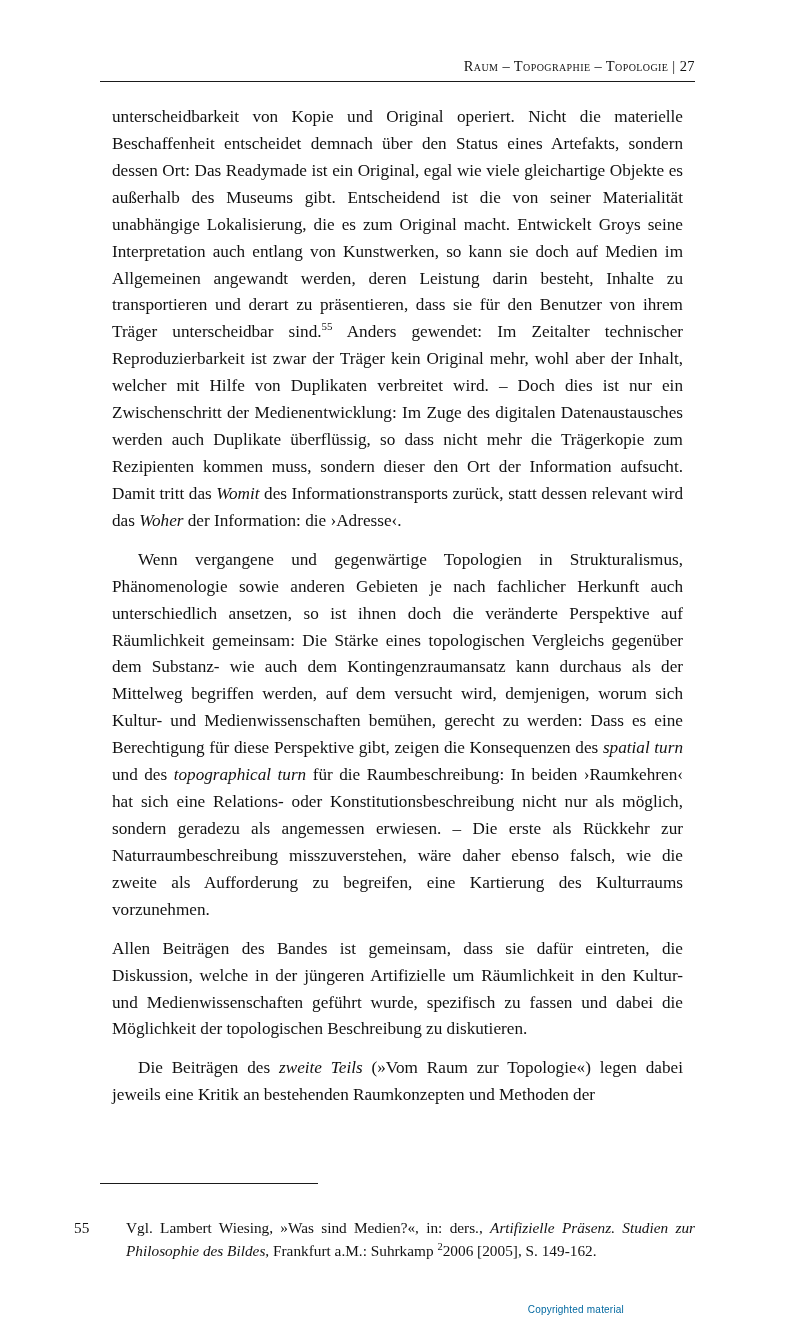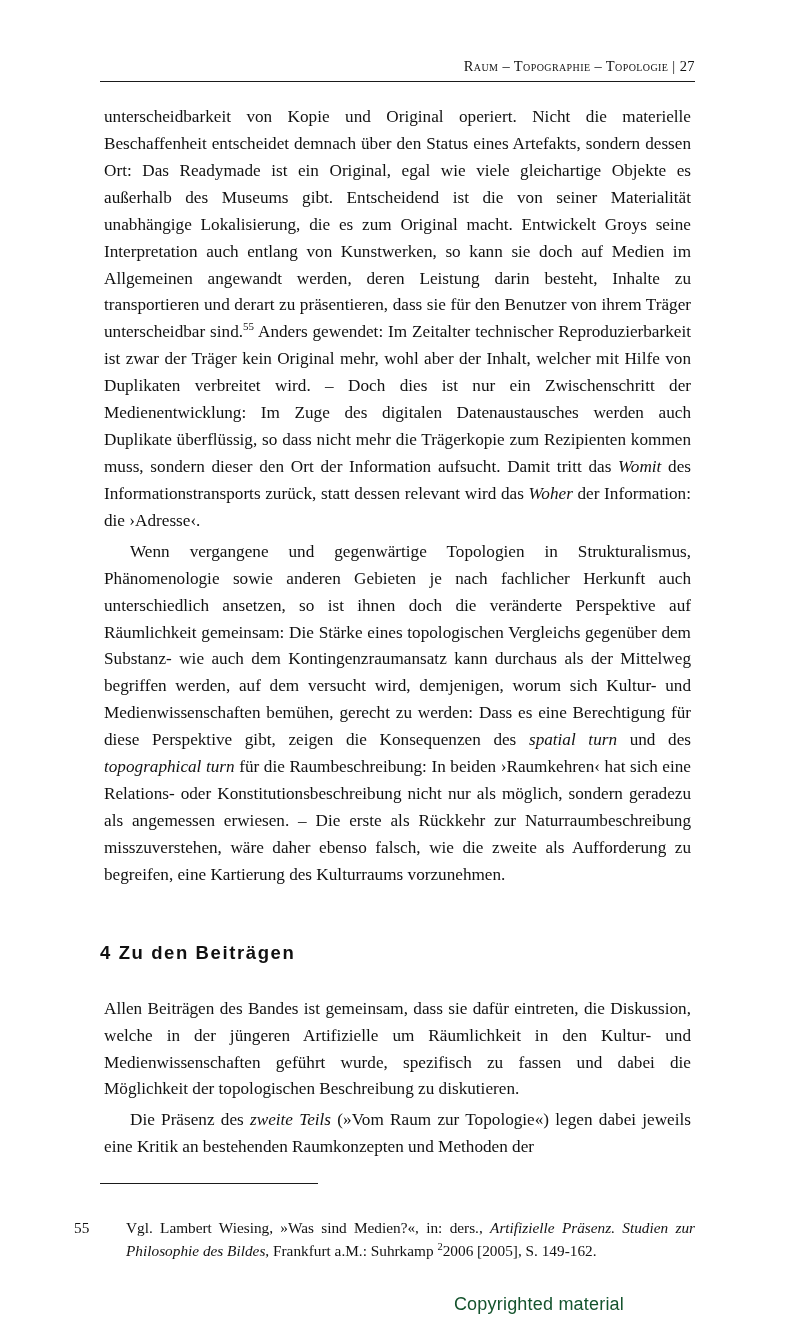--- a/index.html
+++ b/index.html
@@ -47,21 +47,21 @@
   
   .bodytext {
     margin-top: 22px;
     font-size: 17.2px;
     line-height: 1.565;
     text-align: justify;
     text-justify: inter-word;
     hyphens: manual;
   }
   .bodytext p {
-    margin: 4px;
+    margin: 12px;
   }
   .bodytext p.indent {
     text-indent: 26px;
   }
   i, .it { font-style: italic; }
 
   sup.fnref {
     font-size: 11px;
     vertical-align: super;
     line-height: 0;
@@ -110,22 +110,22 @@
     vertical-align: super;
     line-height: 0;
   }
 
   
   .copyright {
     position: absolute;
     right: 20px;
     bottom: 18px;
     font-family: "Liberation Sans", sans-serif;
-    font-size: 18px;
-    color: #14532d;
+    font-size: 10px;
+    color: #0369a1;
     letter-spacing: 0.2px;
   }
 </style>
 </head>
 <body>
 
 <div class="page">
 
   <div class="content">
 
@@ -134,25 +134,24 @@
       <span>|</span>
       <span>27</span>
     </div>
 
     <div class="bodytext">
 
       <p><span>unterscheidbarkeit von Kopie und Original operiert. Nicht die materielle Beschaffenheit entscheidet demnach über den Status eines Artefakts, sondern dessen Ort: Das Readymade ist ein Original, egal wie viele gleichartige Objekte es außerhalb des Museums gibt. Entscheidend ist die von seiner Materialität unabhängige Lokalisierung, die es zum Original macht. Entwickelt Groys seine Interpretation auch entlang von Kunstwerken, so kann sie doch auf Medien im Allgemeinen angewandt werden, deren Leistung darin besteht, Inhalte zu transportieren und derart zu präsentieren, dass sie für den Benutzer von ihrem Träger unterscheidbar sind.</span><sup class="fnref">55</sup><span> Anders gewendet: Im Zeitalter technischer Reproduzierbarkeit ist zwar der Träger kein Original mehr, wohl aber der Inhalt, welcher mit Hilfe von Duplikaten verbreitet wird. – Doch dies ist nur ein Zwischenschritt der Medienentwicklung: Im Zuge des digitalen Datenaustausches werden auch Duplikate überflüssig, so dass nicht mehr die Trägerkopie zum Rezipienten kommen muss, sondern dieser den Ort der Information aufsucht. Damit tritt das </span><i>Womit</i><span> des Informationstransports zurück, statt dessen relevant wird das </span><i>Woher</i><span> der Information: die ›Adresse‹.</span></p>
 
       <p class="indent"><span>Wenn vergangene und gegenwärtige Topologien in Strukturalismus, Phänomenologie sowie anderen Gebieten je nach fachlicher Herkunft auch unterschiedlich ansetzen, so ist ihnen doch die veränderte Perspektive auf Räumlichkeit gemeinsam: Die Stärke eines topologischen Vergleichs gegenüber dem Substanz- wie auch dem Kontingenzraumansatz kann durchaus als der Mittelweg begriffen werden, auf dem versucht wird, demjenigen, worum sich Kultur- und Medienwissenschaften bemühen, gerecht zu werden: Dass es eine Berechtigung für diese Perspektive gibt, zeigen die Konsequenzen des </span><i>spatial turn</i><span> und des </span><i>topographical turn</i><span> für die Raumbeschreibung: In beiden ›Raumkehren‹ hat sich eine Relations- oder Konstitutionsbeschreibung nicht nur als möglich, sondern geradezu als angemessen erwiesen. – Die erste als Rückkehr zur Naturraumbeschreibung misszuverstehen, wäre daher ebenso falsch, wie die zweite als Aufforderung zu begreifen, eine Kartierung des Kulturraums vorzunehmen.</span></p>
 
-      <h2 class="section-heading">4 Zu den Beiträgen</h2>
 
       <p>Allen Beiträgen des Bandes ist gemeinsam, dass sie dafür eintreten, die Diskussion, welche in der jüngeren Artifizielle um Räumlichkeit in den Kultur- und Medienwissenschaften geführt wurde, spezifisch zu fassen und dabei die Möglichkeit der topologischen Beschreibung zu diskutieren.</p>
 
-      <p class="indent"><span>Die Präsenz des </span><i>zweite Teils</i><span> (»Vom Raum zur Topologie«) legen dabei jeweils eine Kritik an bestehenden Raumkonzepten und Methoden der</span></p>
+      <p class="indent"><span>Die Beiträgen des </span><i>zweite Teils</i><span> (»Vom Raum zur Topologie«) legen dabei jeweils eine Kritik an bestehenden Raumkonzepten und Methoden der</span></p>
 
     </div>
   </div>
 
   <div class="footnote-area">
     <div class="footnote-rule"></div>
     <div class="footnote">
       <span class="fn-body"><span class="fn-num">55</span><span>Vgl. Lambert Wiesing, »Was sind Medien?«, in: ders., </span><i>Artifizielle Präsenz. Studien zur Philosophie des Bildes</i><span>, Frankfurt a.M.: Suhrkamp </span><sup>2</sup><span>2006 [2005], S. 149-162.</span></span>
     </div>
   </div>

